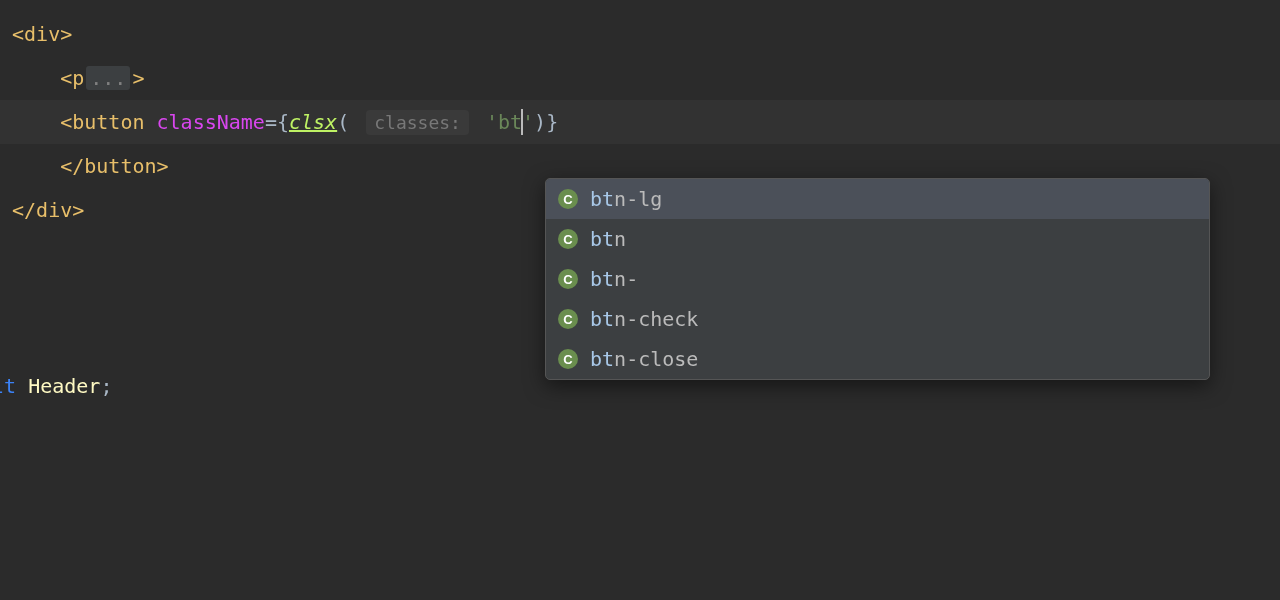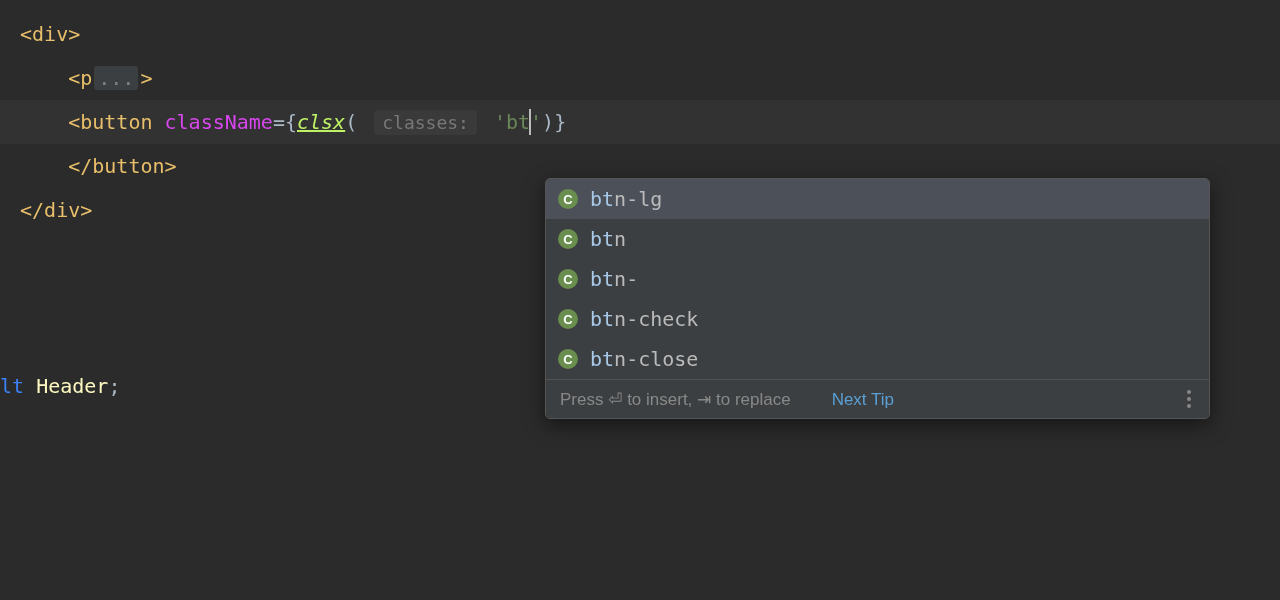--- a/index.html
+++ b/index.html
@@ -12,21 +12,21 @@
       width: 1280px;
       height: 600px;
       position: relative;
     }
     .editor {
       padding: 12px 0;
       line-height: 44px;
       position: relative;
     }
     .line {
-      padding-left: 20px;
+      padding-left: 12px;
       white-space: pre;
       height: 44px;
       position: relative;
     }
     .line.current {
       background: #323232;
     }
     .tag-bracket { color: #e8bf6a; }
     .tag-name { color: #e8bf6a; }
     .attr-name { color: #d946ef; }
@@ -155,25 +155,13 @@
       </div>
       <div class="ac-item">
         <div class="ac-icon">C</div>
         <div class="ac-text"><span class="ac-match">bt</span><span>n-check</span></div>
       </div>
       <div class="ac-item">
         <div class="ac-icon">C</div>
         <div class="ac-text"><span class="ac-match">bt</span><span>n-close</span></div>
       </div>
     </div>
-  <div class="ac-footer">
-    <div>
-      <span class="ac-footer-hint">Press ⏎ to insert, ⇥ to replace</span>
-      &nbsp;&nbsp;
-      <span class="ac-footer-link">Next Tip</span>
-    </div>
-    <div class="dots-icon">
-        <span></span>
-        <span></span>
-        <span></span>
-      </div>
-  </div>
 </div>
 
 </body></html>

